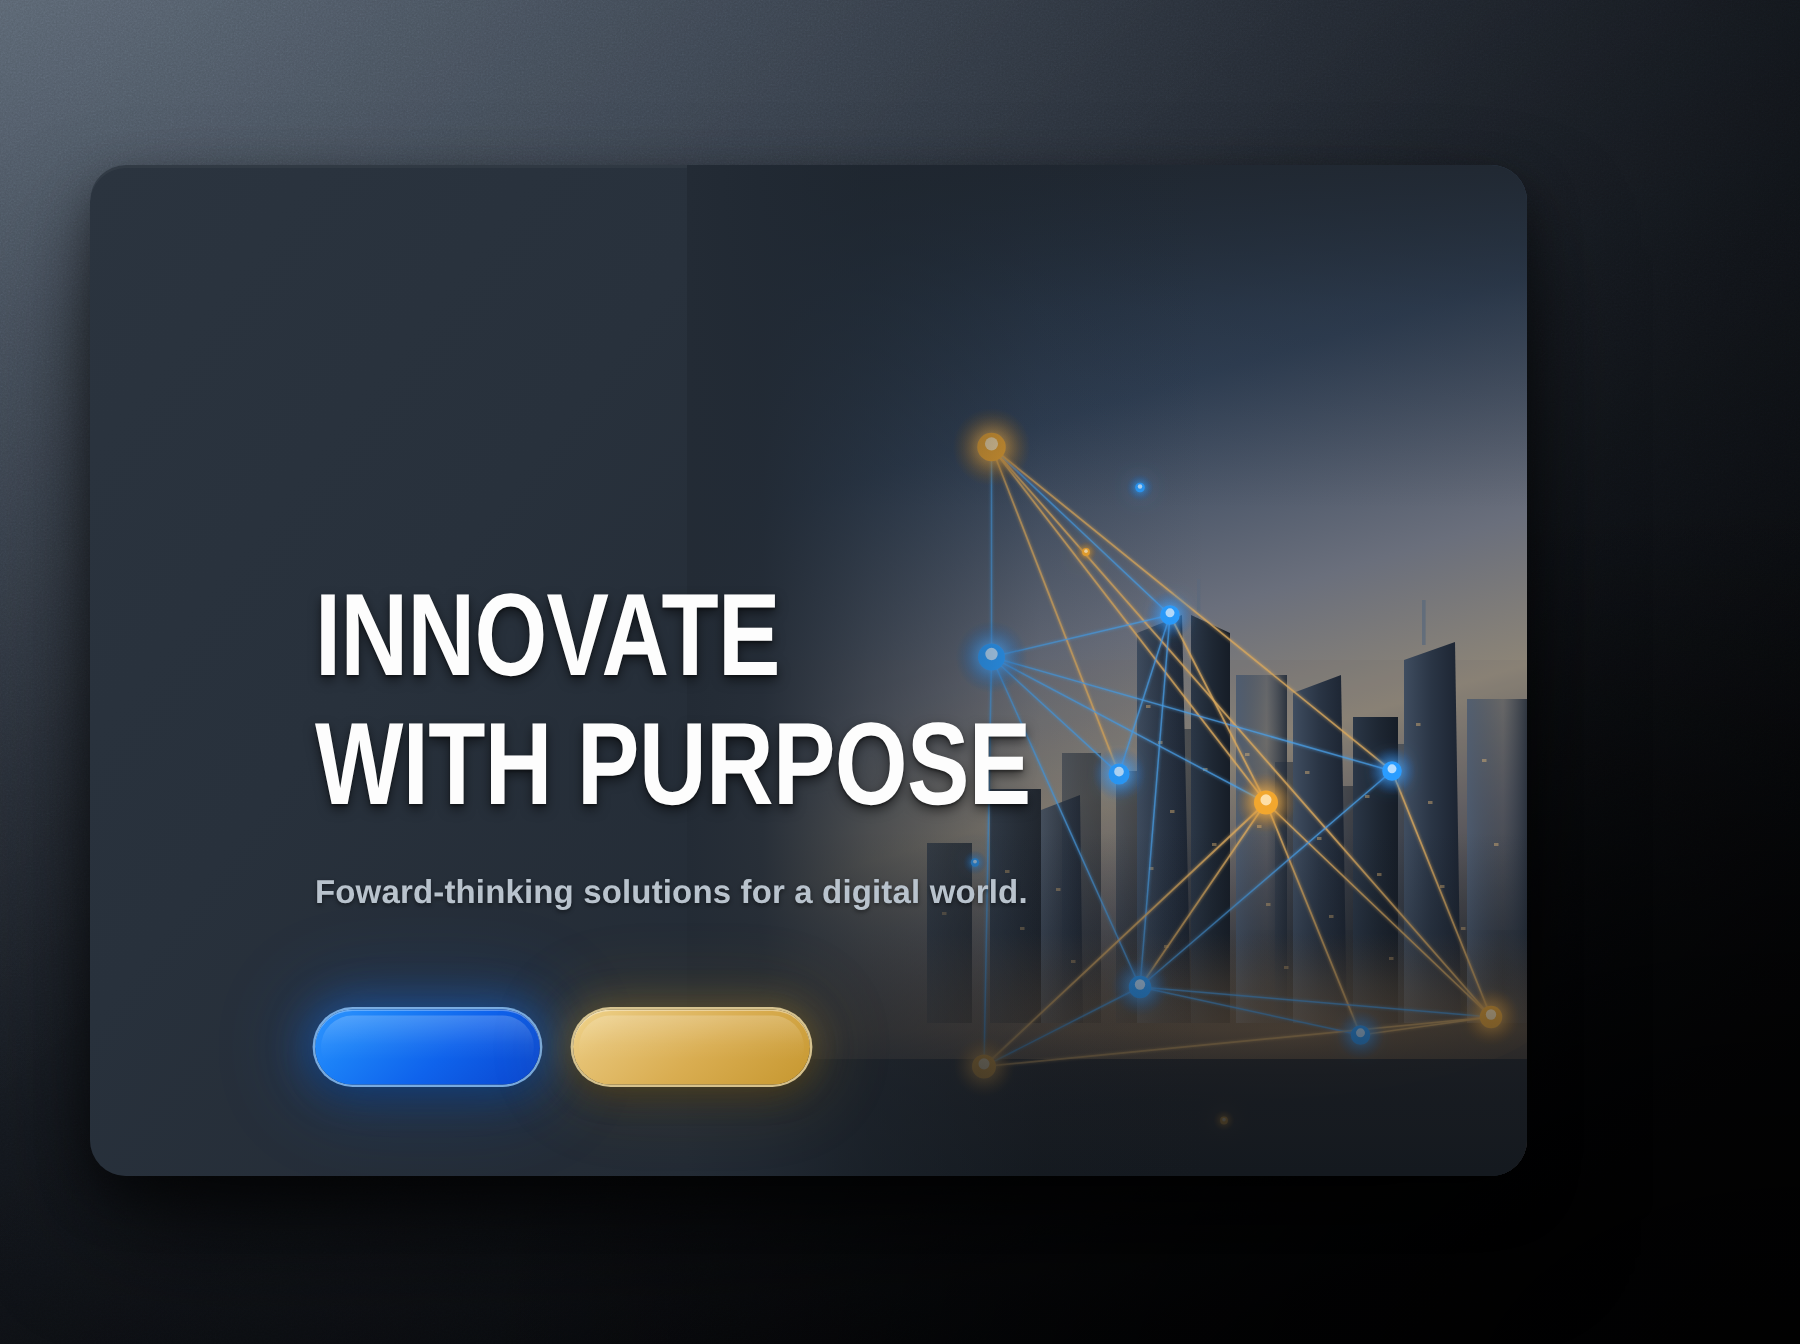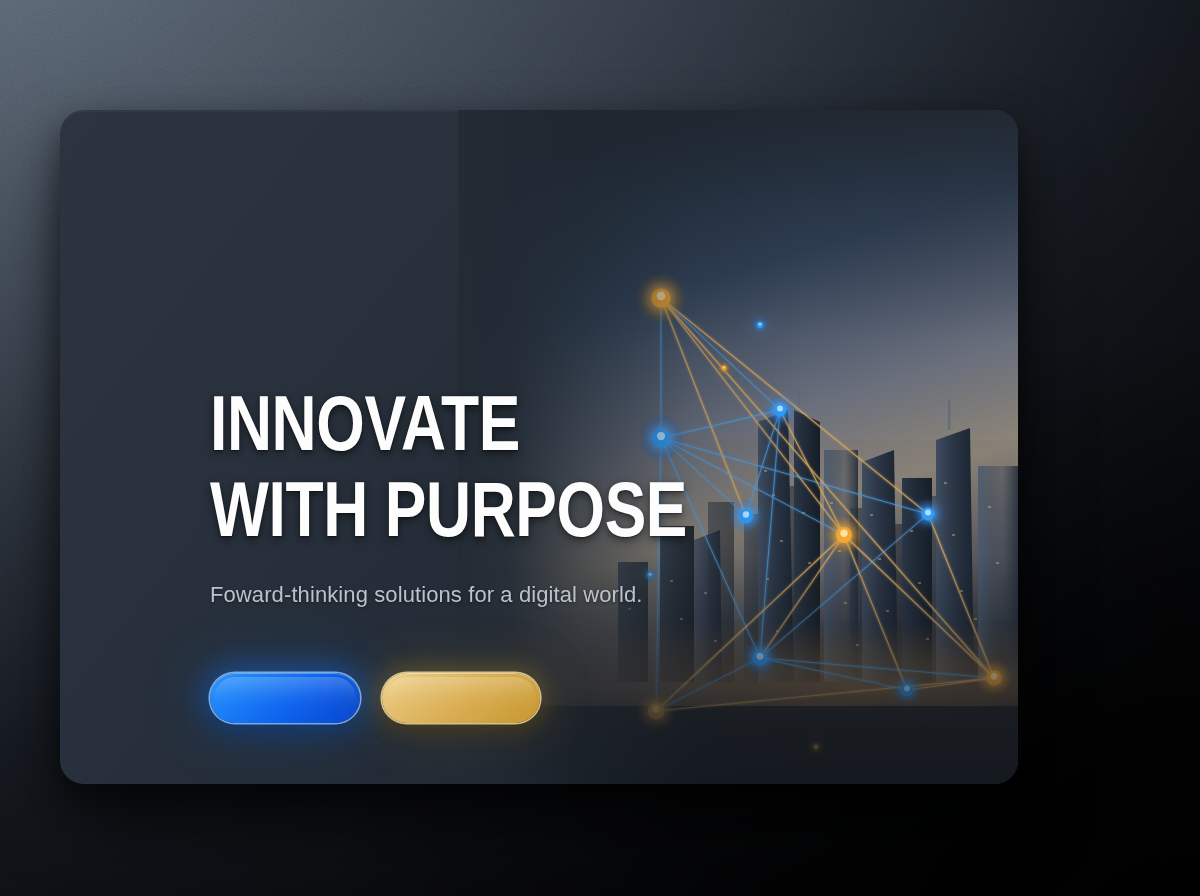--- a/index.html
+++ b/index.html
@@ -74,21 +74,21 @@
     transform-origin:left center;
     white-space:nowrap;
     text-shadow:0 3px 9px rgba(0,0,0,.52), 0 1px 2px rgba(0,0,0,.4);
   }
   #headline-line-2{ margin-top:12px; }
 
   #hero-subtitle{
     margin-top:36px;
     color:#b9c3cd;
     font-size:22px;
-    font-weight:400;
+    font-weight:700;
     letter-spacing:.1px;
     text-shadow:0 1px 3px rgba(0,0,0,.45);
   }
 
   
   #hero-actions{
     position:absolute;
     left:150px; top:563px;
     display:flex;
     gap:22px;

